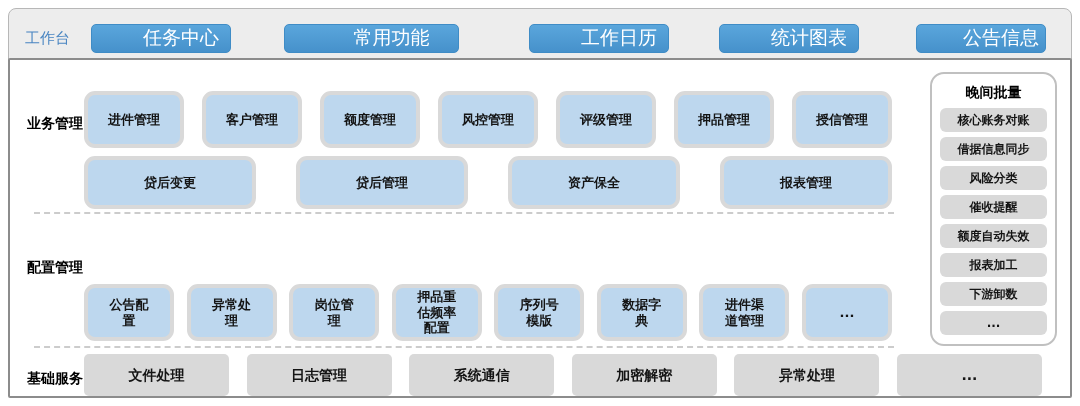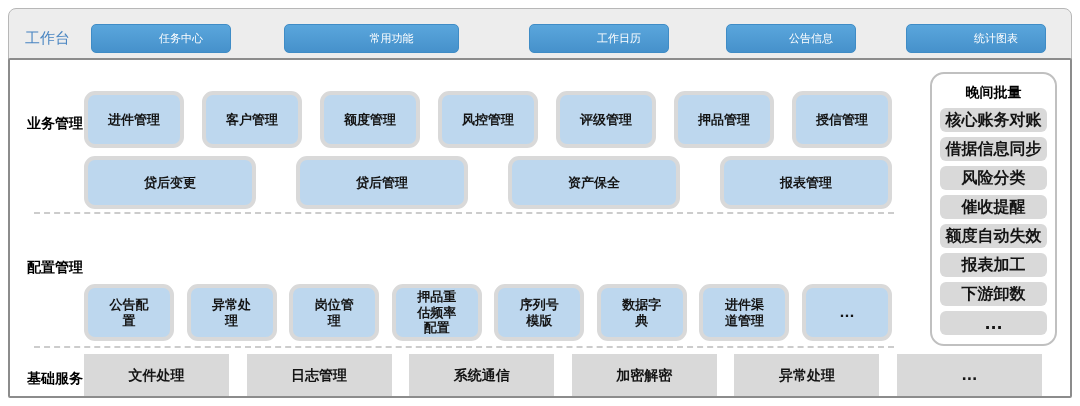--- a/index.html
+++ b/index.html
@@ -7,21 +7,21 @@
     font-family:"DejaVu Sans","Liberation Sans",sans-serif; }
   .page { position:relative; width:1080px; height:406px; background:#fff; overflow:hidden; }
 
   
   .topbar { position:absolute; left:8px; top:8px; width:1064px; height:60px;
     background:#ededed; border:1px solid #b7b7b7; border-radius:8px;
     display:flex; align-items:center; padding-left:16px; }
   .topbar-label { color:#4a86c2; font-size:15px; width:48px; flex:0 0 auto; }
   .top-btn { height:29px; border:1px solid #3f8cc6; border-radius:5px;
     background:linear-gradient(180deg,#5aa6dc 0%,#4691cb 100%);
-    color:#ffffff; font-size:11px; font-family:inherit; cursor:pointer; flex:0 0 auto;padding-left:40px; }
+    color:#ffffff; font-size:19px; font-family:inherit; cursor:pointer; flex:0 0 auto;padding-left:40px; }
   .tb1 { margin-left:18px; width:140px; }
   .tb2 { margin-left:53px; width:175px; }
   .tb3 { margin-left:70px; width:140px; }
   .tb4 { margin-left:50px; width:140px; }
   .tb5 { margin-left:57px; width:130px; }
 
   
   .main { position:absolute; left:8px; top:58px; width:1064px; height:340px;
     background:#ffffff; border:2px solid #8c8c8c; border-radius:2px; }
 
@@ -45,44 +45,44 @@
   .dash2 { top:286px; }
 
   .box { display:flex; align-items:center; justify-content:center;
     text-align:center; font-weight:bold; color:#141414; line-height:1.2;
     cursor:pointer; }
   .blue { background:#bdd7ee; border:4px solid #d9d9d9; border-radius:11px;
     font-size:13px; padding:2px 20px; }
   .w100 { width:100px; }
   .w172 { width:172px; }
   .w90  { width:90px;  }
-  .grayb { background:#d9d9d9; border-radius:0; font-size:14px; width:145px; }
+  .grayb { background:#d9d9d9; border-radius:5px; font-size:14px; width:145px; }
 
   
   .sidebar { position:absolute; left:920px; top:12px; width:127px; height:274px;
     background:#ffffff; border:2px solid #c0c0c0; border-radius:14px;
     padding:7px 8px 16px; }
   .sb-title { text-align:center; font-weight:bold; font-size:14px; color:#000;
     height:22px; line-height:22px; }
   .sb-item { height:24px; margin-top:5px; background:#d9d9d9; border-radius:6px;
     display:flex; align-items:center; justify-content:center;
-    font-weight:bold; font-size:16px; color:#141414; cursor:pointer; }
+    font-weight:bold; font-size:12px; color:#141414; cursor:pointer; }
 </style>
 </head>
 <body>
 
 <div class="page">
 
   <div class="topbar">
     <span class="topbar-label">工作台</span>
     <button class="top-btn tb1">任务中心</button>
     <button class="top-btn tb2">常用功能</button>
     <button class="top-btn tb3">工作日历</button>
+    <button class="top-btn tb4">统计图表</button>
     <button class="top-btn tb5">公告信息</button>
-    <button class="top-btn tb4">统计图表</button>
   </div>
 
   <div class="main">
 
     <div class="side-label lbl-biz">业务管理</div>
     <div class="side-label lbl-cfg">配置管理</div>
     <div class="side-label lbl-base">基础服务</div>
 
     <div class="row row-biz1">
       <div class="box blue w100">进件管理</div>

